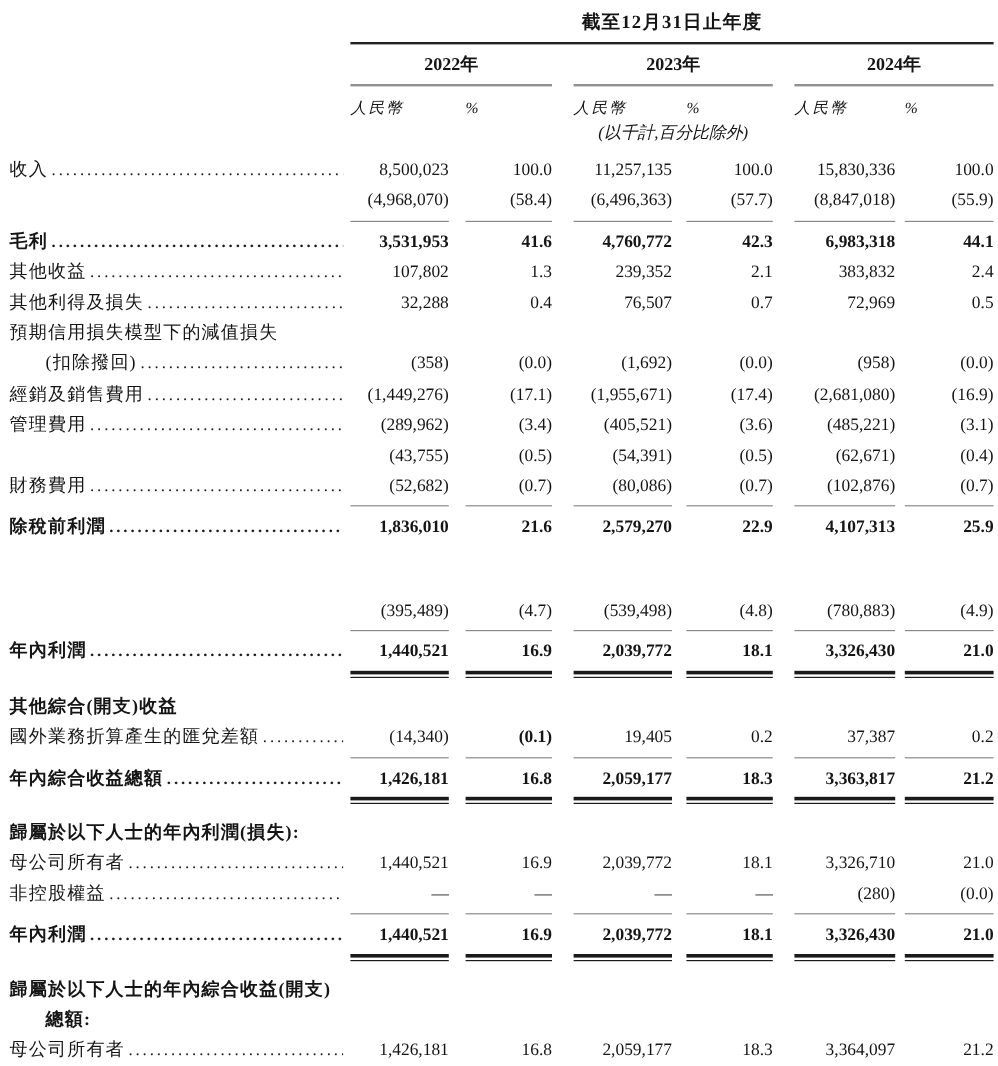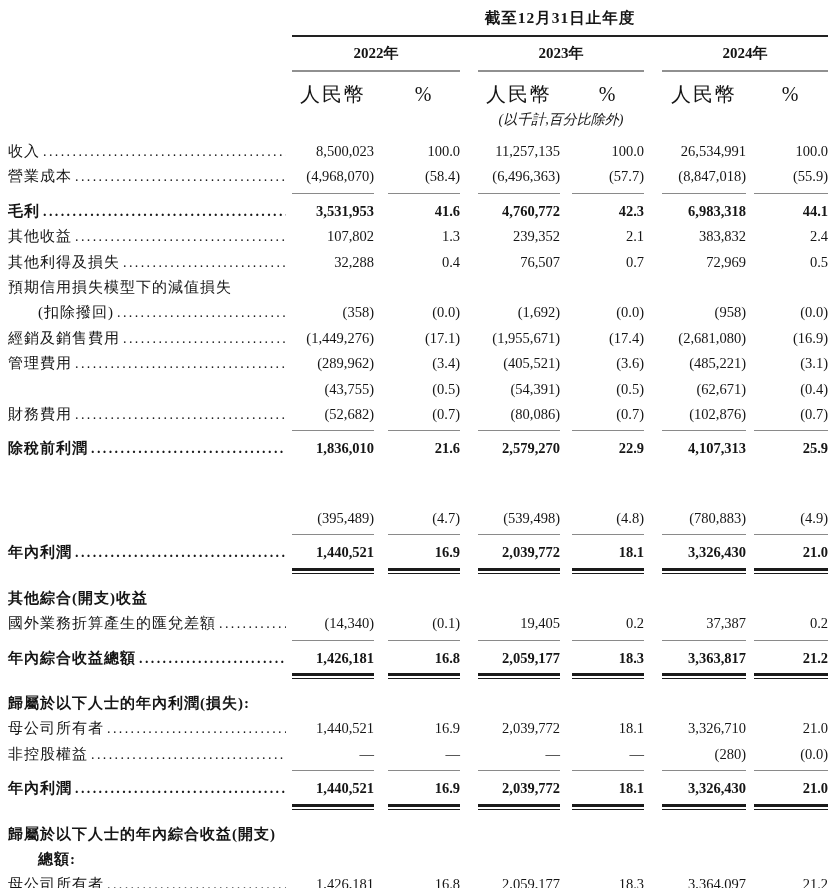--- a/index.html
+++ b/index.html
@@ -25,21 +25,21 @@
   .years-row { margin-top:7px; }
   .year {
     text-align:center; font-weight:bold; font-size:15px;
     border-bottom:2px solid #909090; padding-bottom:7px;
   }
   .year.y1 { grid-column:3 / 6; }
   .year.y2 { grid-column:7 / 10; }
   .year.y3 { grid-column:11 / 14; }
   .colheads-row { margin-top:9px; }
   .colhead {
-    font-size:20px; text-align:center; letter-spacing:2px;
+    font-style:italic; font-size:13px; letter-spacing:2px;
   }
   .unitnote-row { margin-top:3px; }
   .unit-note {
     grid-column:6 / 11; text-align:center;
     font-style:italic; font-size:14px; white-space:nowrap;
   }
   
   #rows { margin-top:10px; }
   .row { line-height:25.4px; }
   .row.pt  { padding-top:5px; }
@@ -98,28 +98,24 @@
 <div id="rows">
     <div class="grid row">
       <div class="label">
         <span>收入</span>
         <span class="dots"></span>
       </div>
       <div class="num" style="grid-column: 3;">8,500,023</div>
       <div class="num" style="grid-column: 5;">100.0</div>
       <div class="num" style="grid-column: 7;">11,257,135</div>
       <div class="num" style="grid-column: 9;">100.0</div>
-      <div class="num" style="grid-column: 11;">26,534,991</div>
+      <div class="num" style="grid-column: 11;">15,830,336</div>
       <div class="num" style="grid-column: 13;">100.0</div>
     </div>
     <div class="grid row">
-      <div class="label">
-        <span>營業成本</span>
-        <span class="dots"></span>
-      </div>
       <div class="num rb" style="grid-column: 3;">(4,968,070)</div>
       <div class="num rb" style="grid-column: 5;">(58.4)</div>
       <div class="num rb" style="grid-column: 7;">(6,496,363)</div>
       <div class="num rb" style="grid-column: 9;">(57.7)</div>
       <div class="num rb" style="grid-column: 11;">(8,847,018)</div>
       <div class="num rb" style="grid-column: 13;">(55.9)</div>
     </div>
     <div class="grid row pt">
       <div class="label b">
         <span>毛利</span>
@@ -253,21 +249,21 @@
       <div class="label b">
         <span>其他綜合(開支)收益</span>
       </div>
     </div>
     <div class="grid row">
       <div class="label">
         <span>國外業務折算產生的匯兌差額</span>
         <span class="dots"></span>
       </div>
       <div class="num rb" style="grid-column: 3;">(14,340)</div>
-      <div class="num rb" style="grid-column: 5;">(0.1)</div>
+      <div class="num rb" style="grid-column: 5; font-weight: bold;">(0.1)</div>
       <div class="num rb" style="grid-column: 7;">19,405</div>
       <div class="num rb" style="grid-column: 9;">0.2</div>
       <div class="num rb" style="grid-column: 11;">37,387</div>
       <div class="num rb" style="grid-column: 13;">0.2</div>
     </div>
     <div class="grid row pt ddr">
       <div class="label b">
         <span>年內綜合收益總額</span>
         <span class="dots"></span>
       </div>

